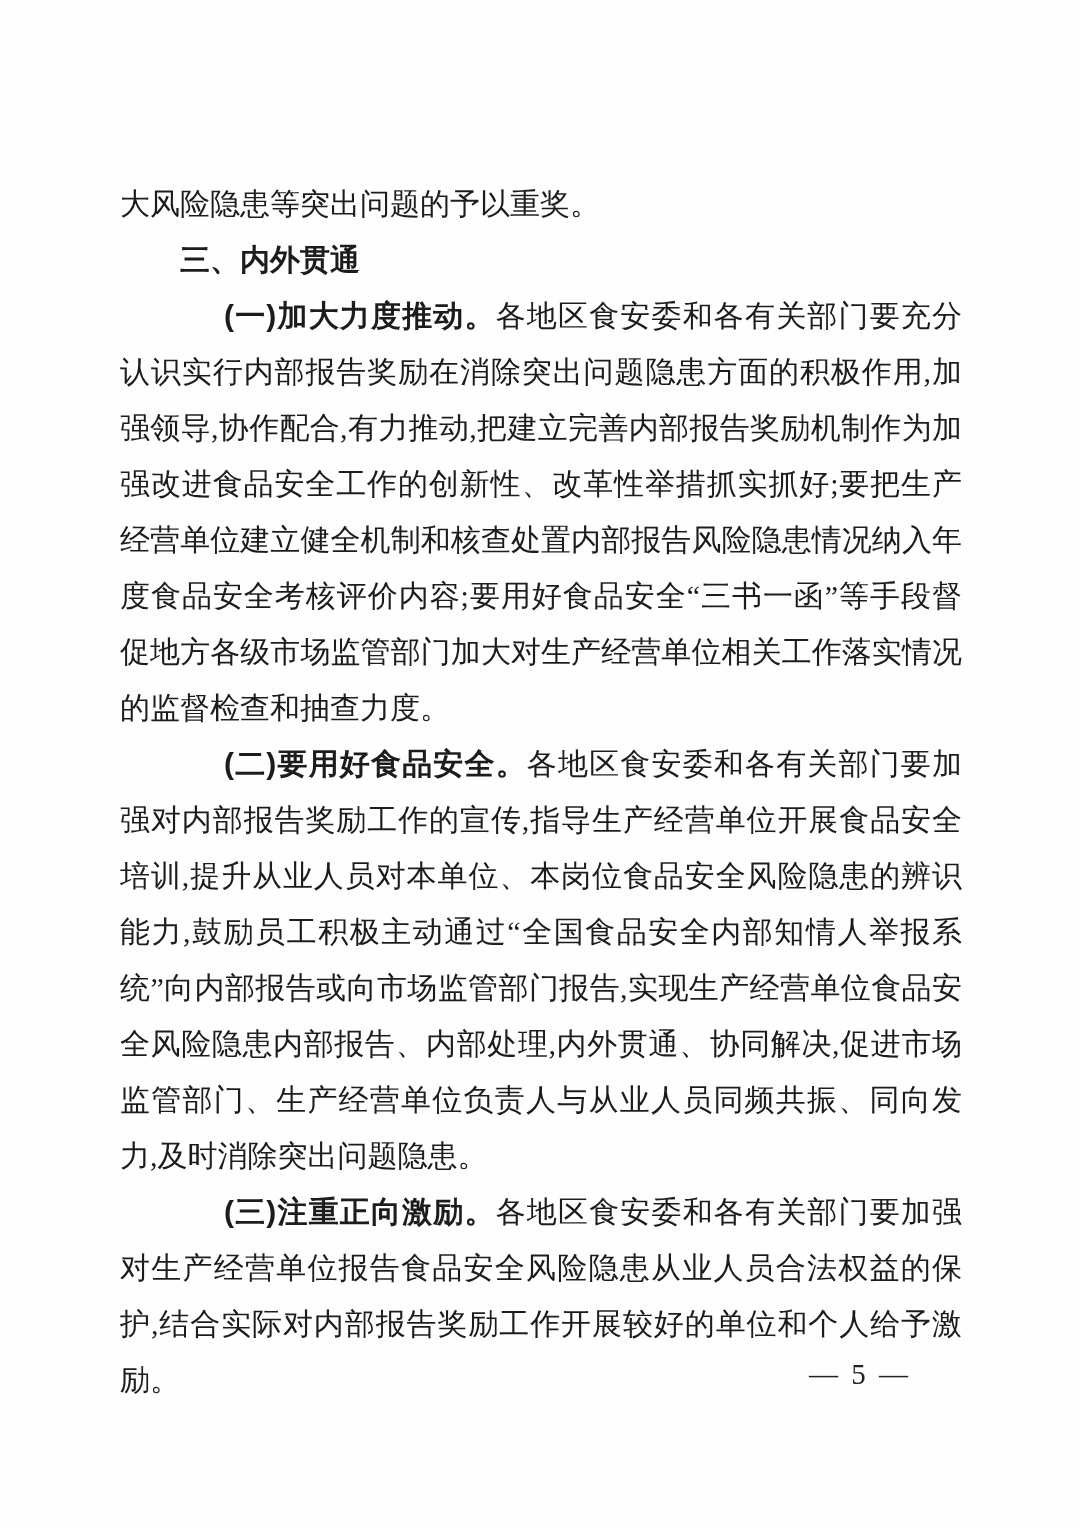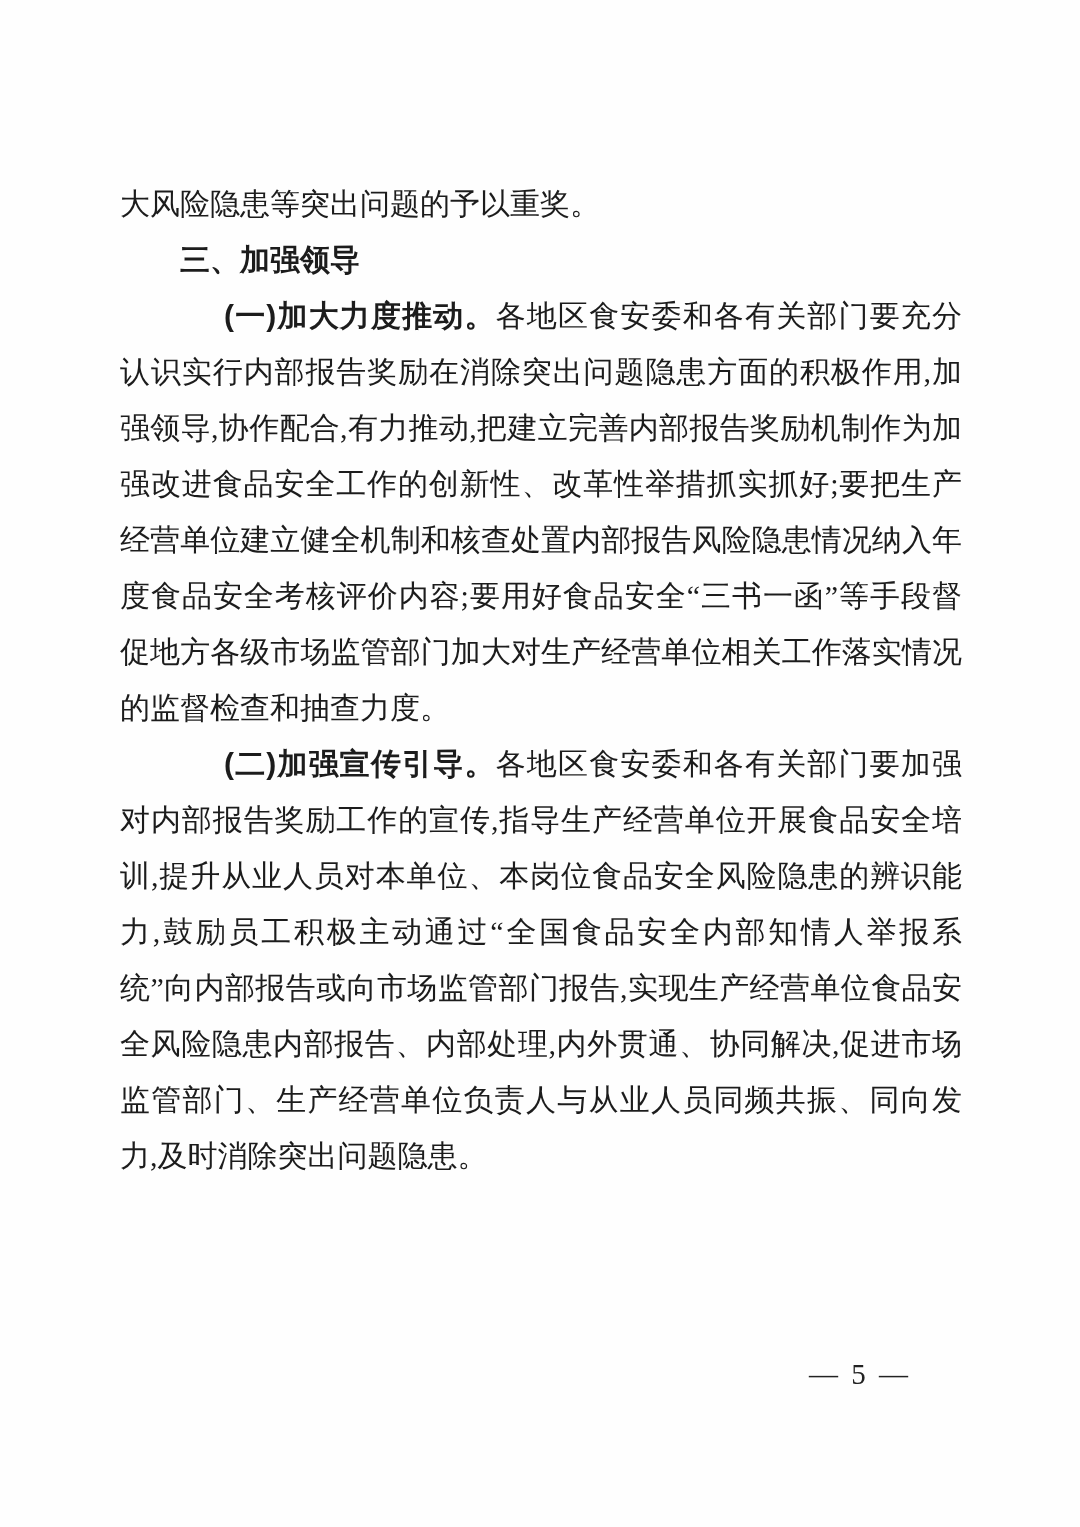--- a/index.html
+++ b/index.html
@@ -44,18 +44,19 @@
     letter-spacing: 3px;
     color: #222222;
   }
 </style>
 </head>
 <body>
 
 <div class="page">
   <div class="content">
     <p class="cont">大风险隐患等突出问题的予以重奖。</p>
-    <p class="heading">三、加强领导</p>
+    <p class="heading">三、内外贯通</p>
     <p class="para"><span class="lead">(一)加大力度推动。</span><span>各地区食安委和各有关部门要充分认识实行内部报告奖励在消除突出问题隐患方面的积极作用,加强领导,协作配合,有力推动,把建立完善内部报告奖励机制作为加强改进食品安全工作的创新性、改革性举措抓实抓好;要把生产经营单位建立健全机制和核查处置内部报告风险隐患情况纳入年度食品安全考核评价内容;要用好食品安全“三书一函”等手段督促地方各级市场监管部门加大对生产经营单位相关工作落实情况的监督检查和抽查力度。</span></p>
-    <p class="para"><span class="lead">(二)加强宣传引导。</span><span>各地区食安委和各有关部门要加强对内部报告奖励工作的宣传,指导生产经营单位开展食品安全培训,提升从业人员对本单位、本岗位食品安全风险隐患的辨识能力,鼓励员工积极主动通过“全国食品安全内部知情人举报系统”向内部报告或向市场监管部门报告,实现生产经营单位食品安全风险隐患内部报告、内部处理,内外贯通、协同解决,促进市场监管部门、生产经营单位负责人与从业人员同频共振、同向发力,及时消除突出问题隐患。</span></p>
+    <p class="para"><span class="lead">(二)要用好食品安全。</span><span>各地区食安委和各有关部门要加强对内部报告奖励工作的宣传,指导生产经营单位开展食品安全培训,提升从业人员对本单位、本岗位食品安全风险隐患的辨识能力,鼓励员工积极主动通过“全国食品安全内部知情人举报系统”向内部报告或向市场监管部门报告,实现生产经营单位食品安全风险隐患内部报告、内部处理,内外贯通、协同解决,促进市场监管部门、生产经营单位负责人与从业人员同频共振、同向发力,及时消除突出问题隐患。</span></p>
+    <p class="para"><span class="lead">(三)注重正向激励。</span><span>各地区食安委和各有关部门要加强对生产经营单位报告食品安全风险隐患从业人员合法权益的保护,结合实际对内部报告奖励工作开展较好的单位和个人给予激励。</span></p>
   </div>
   <div class="pageno">— 5 —</div>
 </div>
 
 </body></html>

